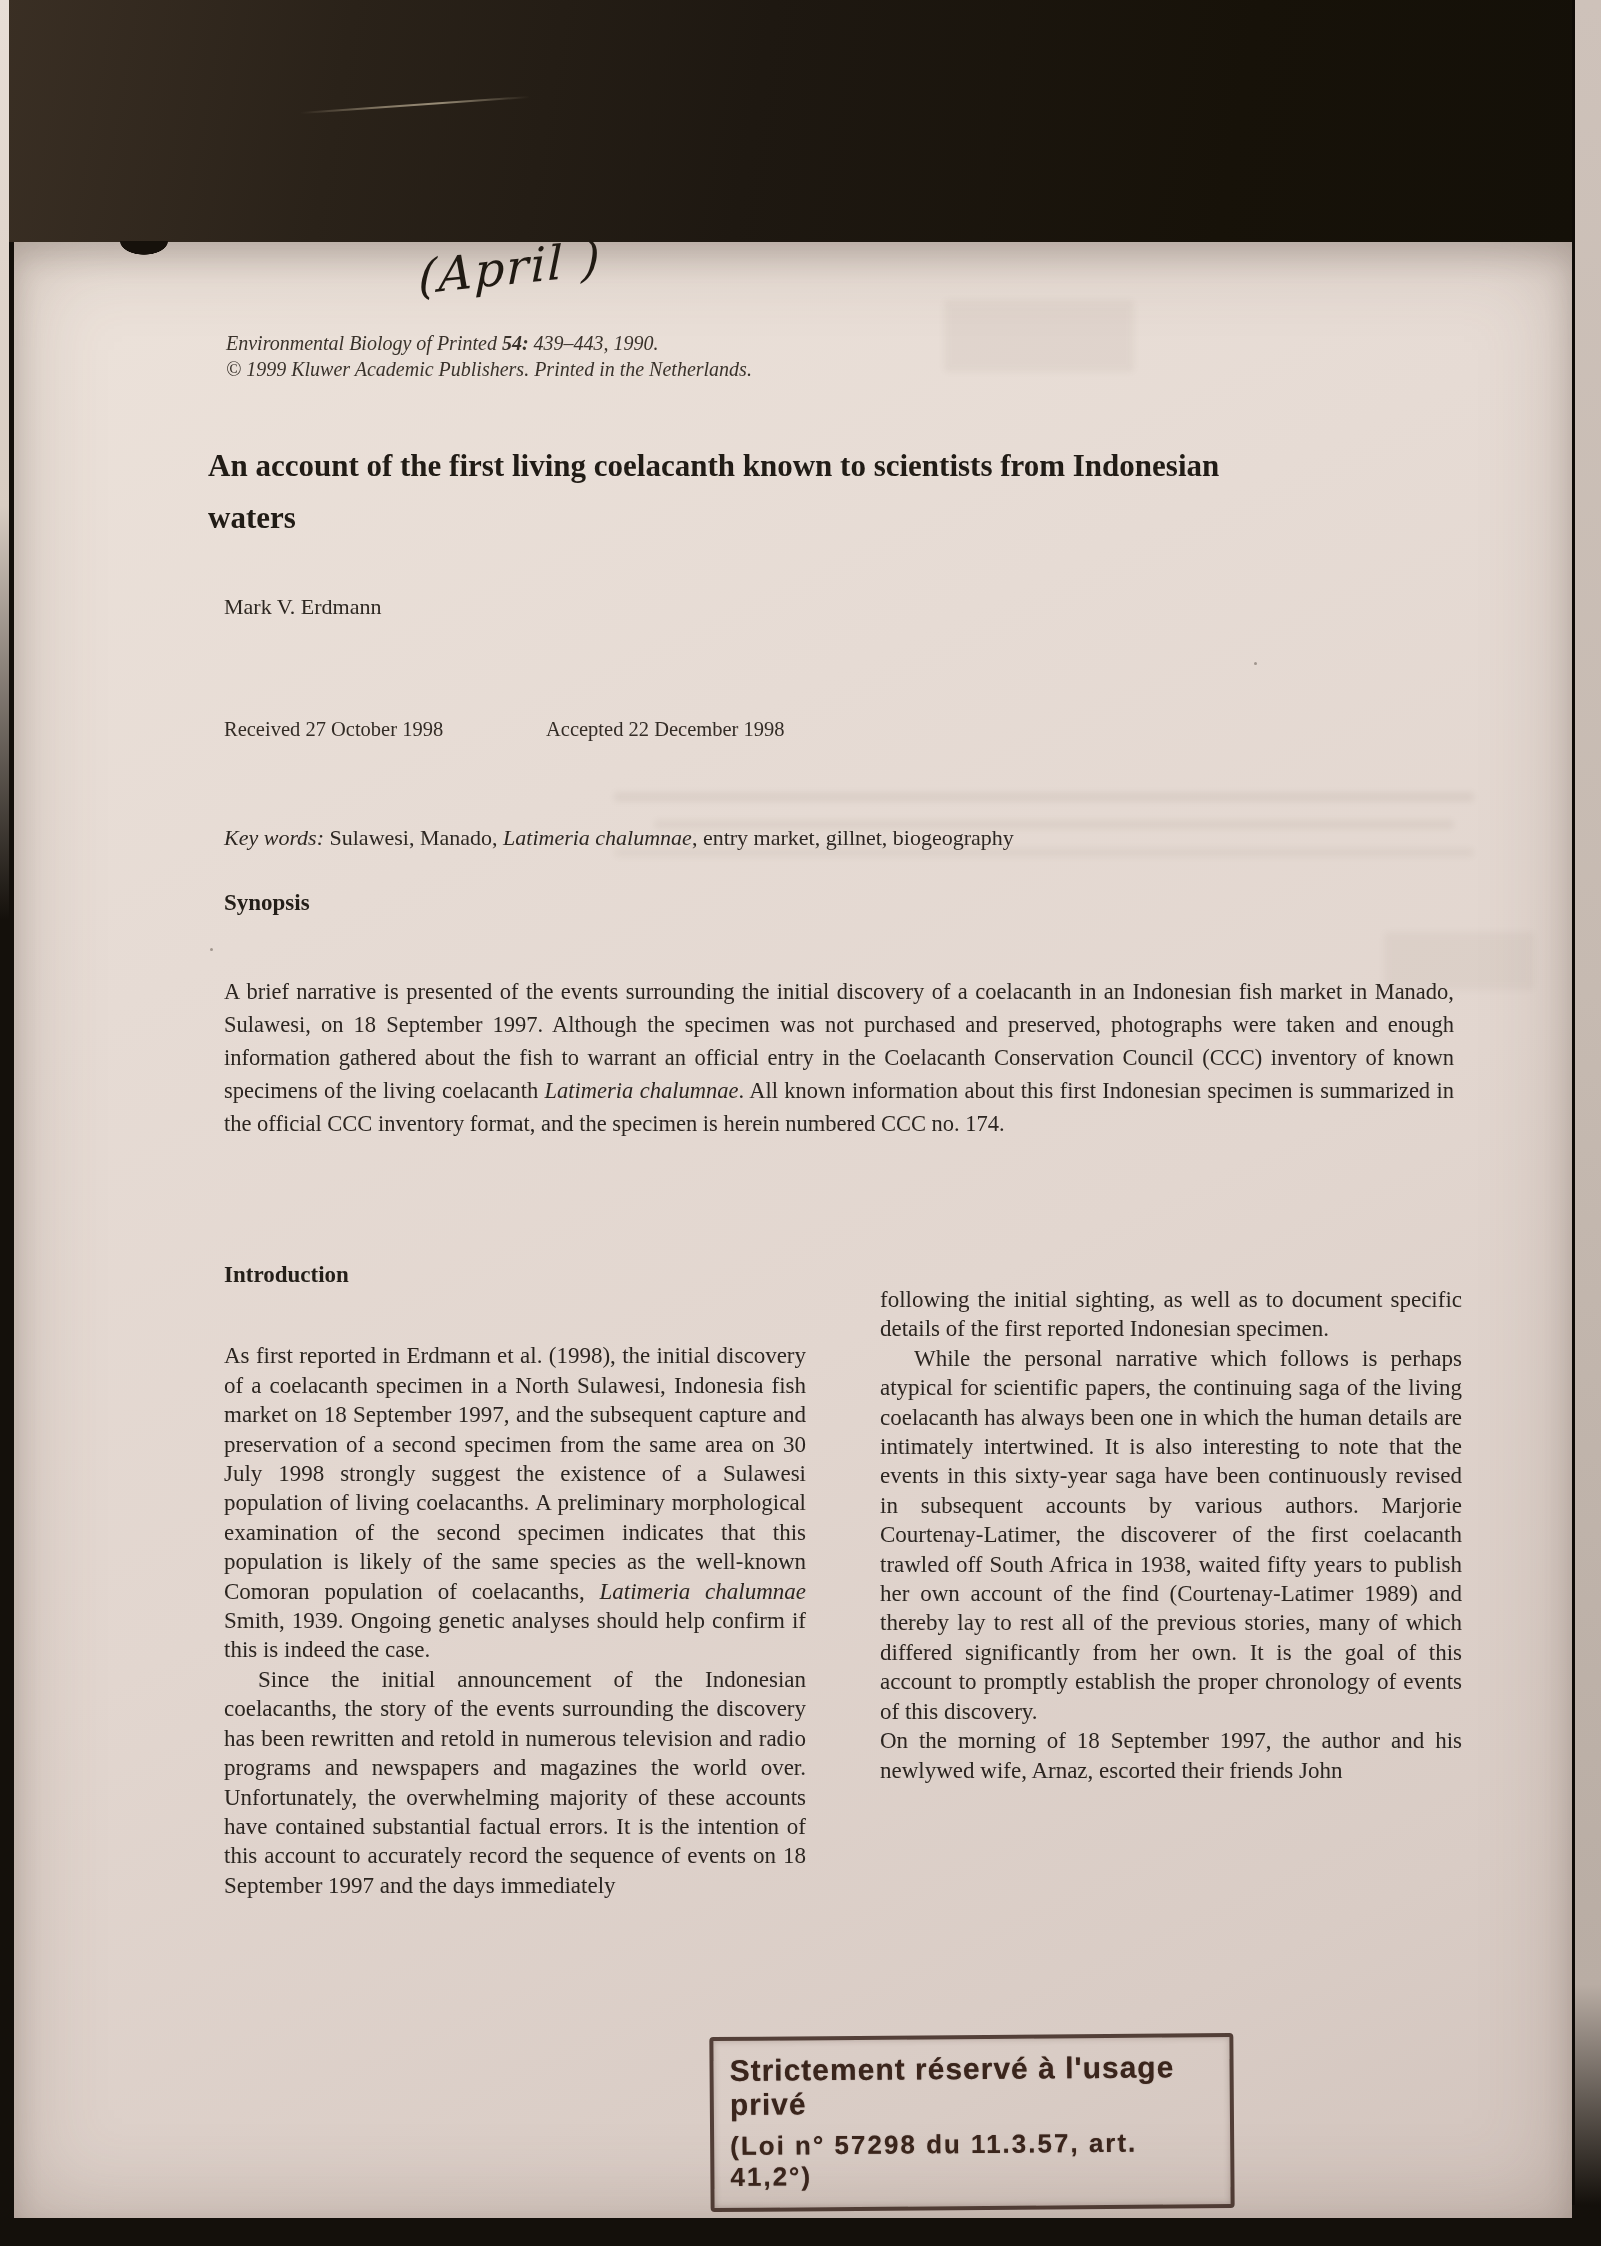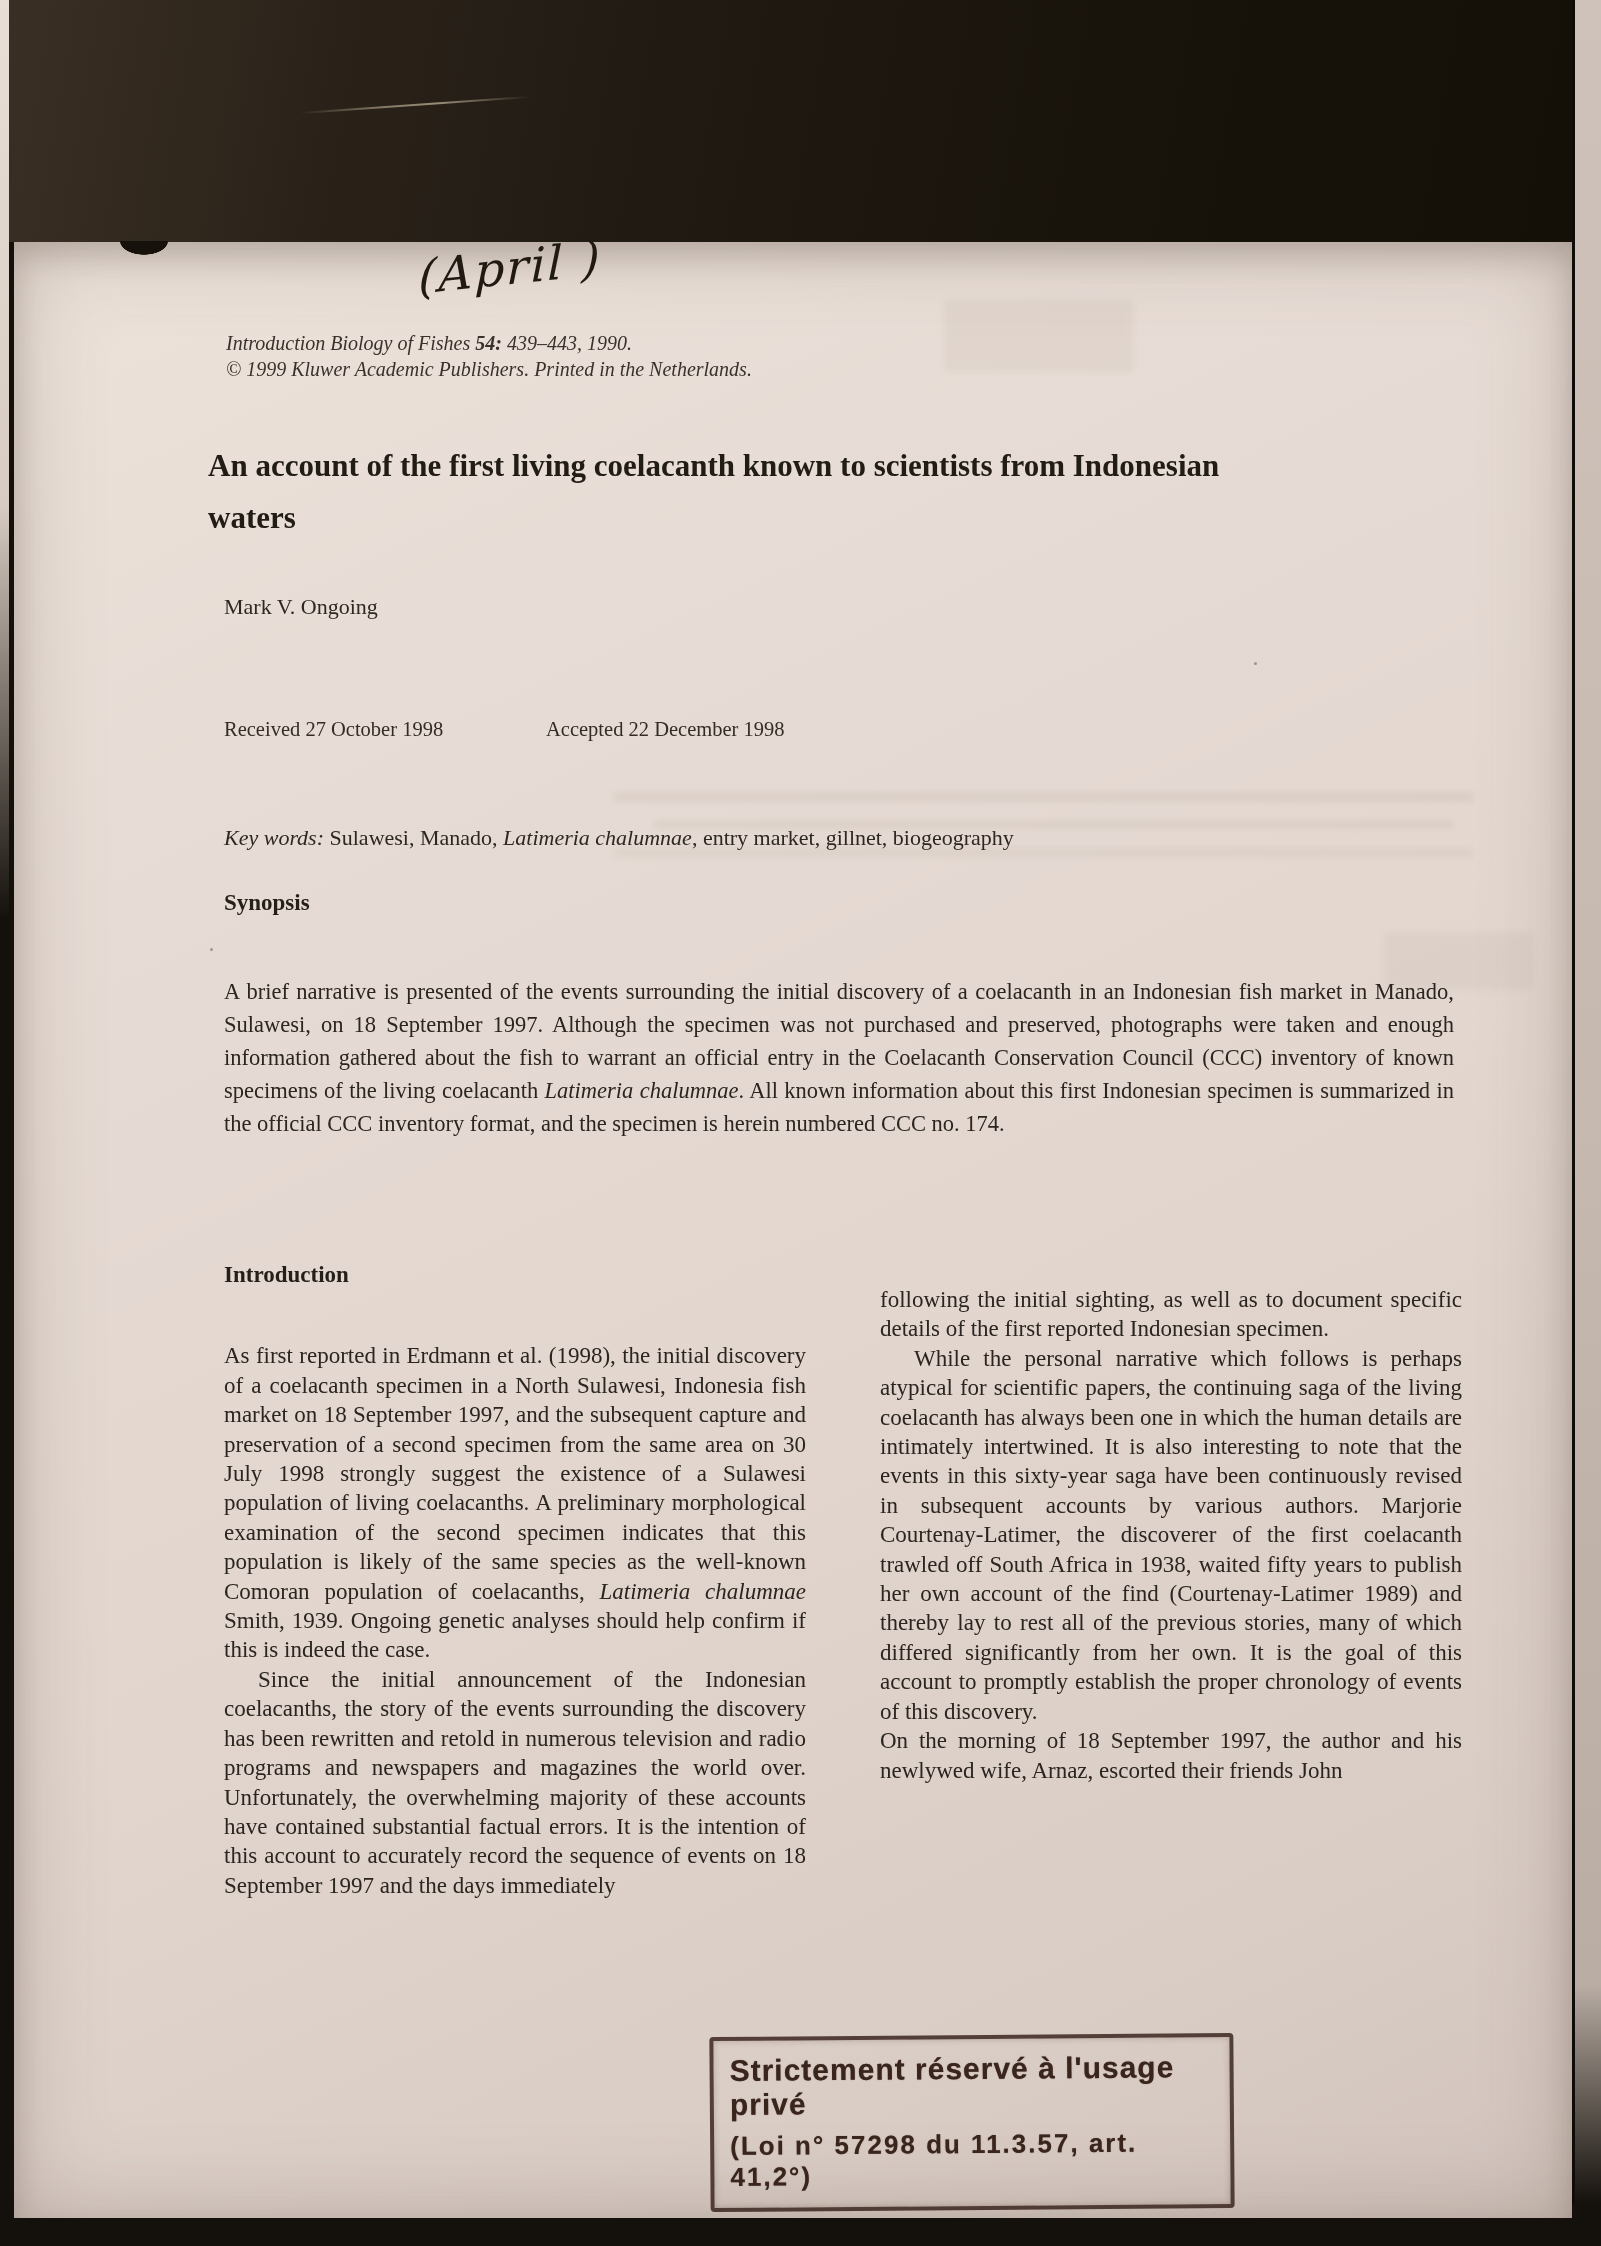--- a/index.html
+++ b/index.html
@@ -118,30 +118,30 @@
     <div class="ghost" style="left:640px;top:578px;width:800px;height:9px;opacity:.07;"></div>
     <div class="ghost" style="left:600px;top:606px;width:860px;height:9px;opacity:.06;"></div>
     <div class="ghost" style="left:1370px;top:690px;width:150px;height:58px;opacity:.05;"></div>
     <div class="speck" style="left:196px;top:706px;"></div>
     <div class="speck" style="left:1240px;top:420px;"></div>
     <div class="speck" style="left:380px;top:1590px;"></div>
 
     <div class="handwriting">(April )</div>
 
     <div class="citation">
-      <span>Introduction Biology of Fishes</span>
+      <span>Environmental Biology of Printed</span>
       <b>54:</b>
       <span>439–443, 1990.</span>
       <br>
       <span>© 1999 Kluwer Academic Publishers. Printed in the Netherlands.</span>
     </div>
 
     <h1 class="title" style="margin:0;">An account of the first living coelacanth known to scientists from Indonesian waters</h1>
 
-    <div class="author">Mark V. Ongoing</div>
+    <div class="author">Mark V. Erdmann</div>
 
     <div class="received-row">
       <span class="rcv">Received 27 October 1998</span>
       <span>Accepted 22 December 1998</span>
     </div>
 
     <div class="keywords">
       <i>Key words:</i><span> Sulawesi, Manado, </span><i>Latimeria chalumnae</i><span>, entry market, gillnet, biogeography</span>
     </div>
 

